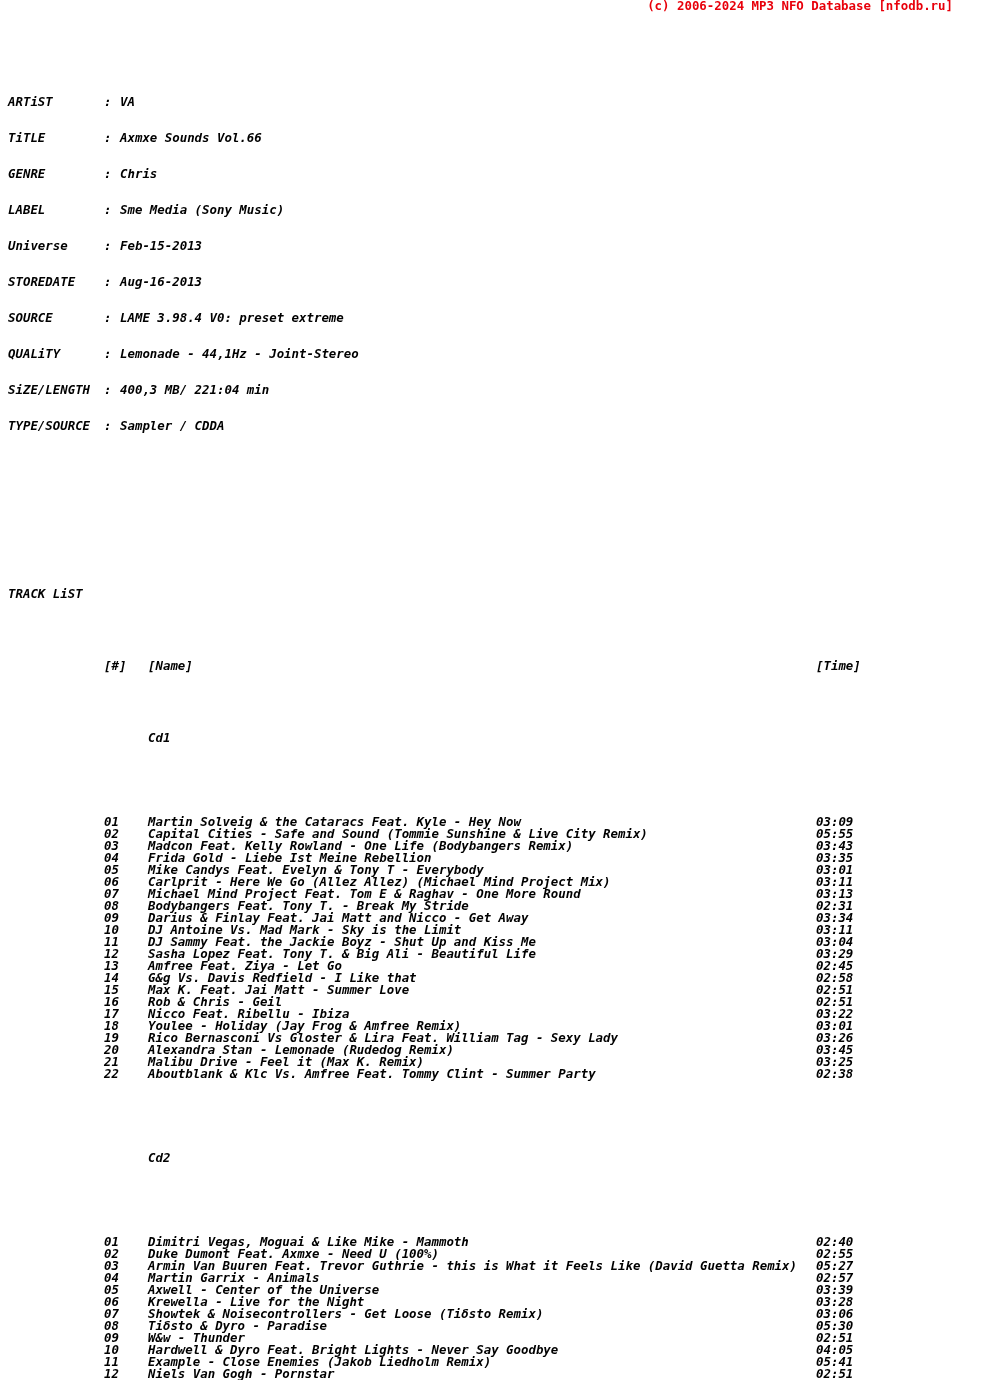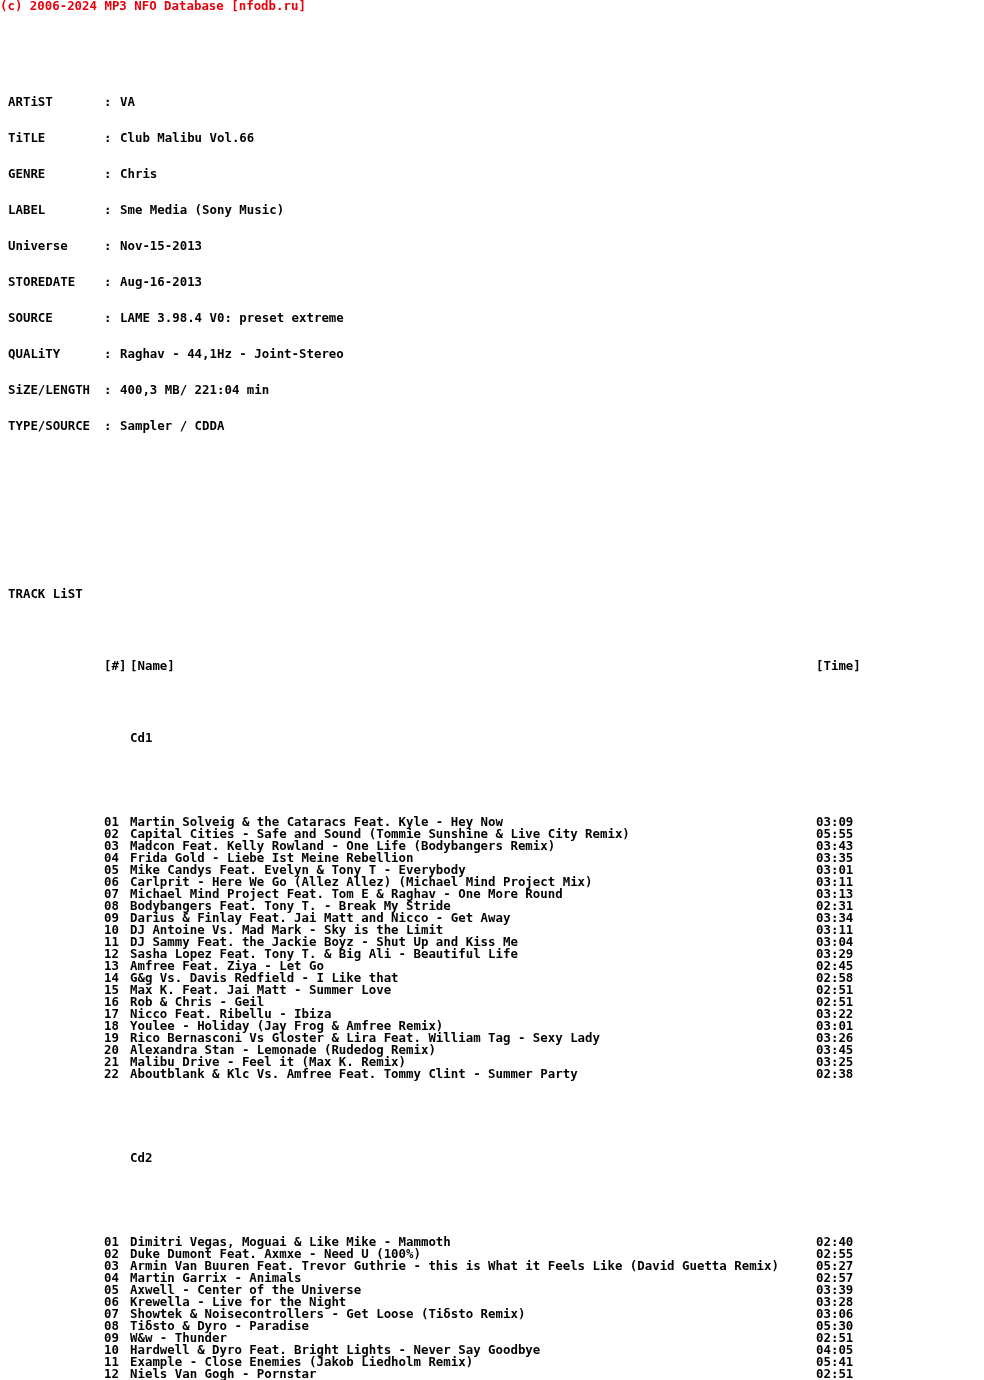--- a/index.html
+++ b/index.html
@@ -16,65 +16,66 @@
       font-size: 12.4px;
       line-height: 12px;
       color: #000000;
       font-weight: bold;
     }
     .copyright {
       position: absolute;
       top: 0;
       left: 0;
       width: 953px;
-      text-align: left;
+      text-align: right;
       color: #e8000b;
       line-height: 12px;
       height: 12px;
       white-space: pre;
     }
     .nfo {
       position: absolute;
       top: 24px;
       left: 8px;
       white-space: pre;
     }
     .row {
       display: block;
       height: 12px;
       line-height: 12px;
       white-space: pre;
       position: relative;
+      font-style: italic;
     }
     .gap { height: 12px; display: block; }
     .c { position: absolute; top: 0; white-space: pre; }
     .lbl { left: 0; width: 96px; }
     .colon { left: 96px; }
     .val { left: 112px; }
     .num { left: 96px; }
-    .name { left: 122px; }
+    .name { left: 140px; }
     .time { left: 808px; }
   </style>
 </head>
 <body>
 
 <div class="copyright">(c) 2006-2024 MP3 NFO Database [nfodb.ru]</div>
 
 <div class="nfo">
 
   
   <div>
     <div class="row"><span class="c lbl">ARTiST</span><span class="c colon">:</span><span class="c val">VA</span></div>
-    <div class="row"><span class="c lbl">TiTLE</span><span class="c colon">:</span><span class="c val">Club Malibu Vol.66</span></div>
+    <div class="row"><span class="c lbl">TiTLE</span><span class="c colon">:</span><span class="c val">Axmxe Sounds Vol.66</span></div>
     <div class="row"><span class="c lbl">GENRE</span><span class="c colon">:</span><span class="c val">Chris</span></div>
     <div class="row"><span class="c lbl">LABEL</span><span class="c colon">:</span><span class="c val">Sme Media (Sony Music)</span></div>
-    <div class="row"><span class="c lbl">Universe</span><span class="c colon">:</span><span class="c val">Nov-15-2013</span></div>
+    <div class="row"><span class="c lbl">Universe</span><span class="c colon">:</span><span class="c val">Feb-15-2013</span></div>
     <div class="row"><span class="c lbl">STOREDATE</span><span class="c colon">:</span><span class="c val">Aug-16-2013</span></div>
     <div class="row"><span class="c lbl">SOURCE</span><span class="c colon">:</span><span class="c val">LAME 3.98.4 V0: preset extreme</span></div>
-    <div class="row"><span class="c lbl">QUALiTY</span><span class="c colon">:</span><span class="c val">Raghav - 44,1Hz - Joint-Stereo</span></div>
+    <div class="row"><span class="c lbl">QUALiTY</span><span class="c colon">:</span><span class="c val">Lemonade - 44,1Hz - Joint-Stereo</span></div>
     <div class="row"><span class="c lbl">SiZE/LENGTH</span><span class="c colon">:</span><span class="c val">400,3 MB/ 221:04 min</span></div>
     <div class="row"><span class="c lbl">TYPE/SOURCE</span><span class="c colon">:</span><span class="c val">Sampler / CDDA</span></div>
   </div>
 
   <span class="gap"></span><span class="gap"></span><span class="gap"></span><span class="gap"></span>
 
   
   <div class="row">TRACK LiST</div>
   <span class="gap"></span>
   <div class="row">

